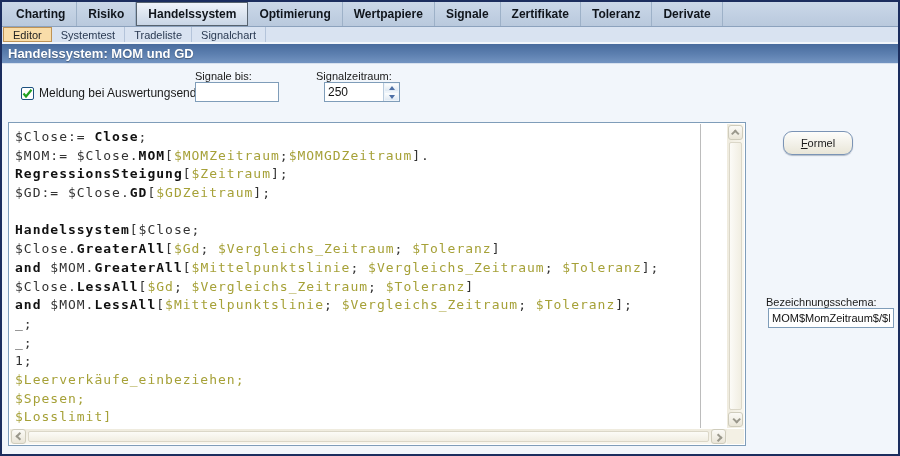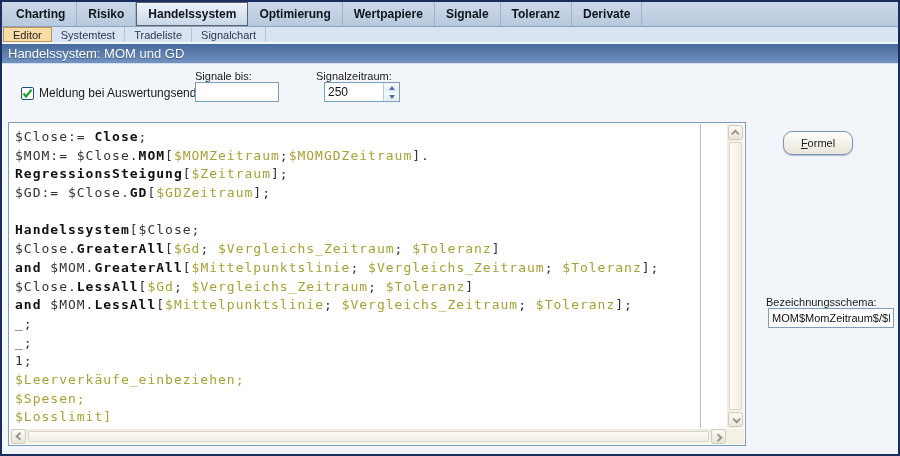--- a/index.html
+++ b/index.html
@@ -34,21 +34,21 @@
     font-size:11px; color:#2a3a52; display:flex; align-items:center;
     padding:0 9px; border-right:1px solid #b4c4da; white-space:nowrap;
   }
   .tab2.active {
     background:#f9dda9; border:1px solid #bf9355; color:#222; border-right:1px solid #bf9355;
   }
   
   #titlebar {
     position:absolute; left:0; top:44px; right:0; height:20px;
     background:linear-gradient(180deg,#486b9d 0%,#5d80b0 55%,#7394c1 100%);
-    color:#fff; font-size:13px; font-weight:normal; line-height:20px; padding-left:8px;
+    color:#fff; font-size:13px; font-weight:bold; line-height:20px; padding-left:8px;
     text-shadow:0 1px 1px rgba(0,0,0,.35); border-bottom:1px solid #d7e1ee; z-index:10;
   }
   
   .flabel { position:absolute; font-size:11px; color:#1a1a1a; }
   #chkwrap { position:absolute; left:13px; top:86px; display:flex; align-items:center;padding-left:8px; }
   #checkbox {
     width:13px; height:13px; background:#fff; border:1px solid #1c5180; border-radius:2px;
     display:flex; align-items:center; justify-content:center;
   }
   #chklabel { font-size:12px; color:#1a1a1a; margin-left:5px; }
@@ -120,20 +120,21 @@
 
 <div id="window">
 
   <div id="tabbar1">
       <div class="tab1">Charting</div>
       <div class="tab1">Risiko</div>
       <div class="tab1 active">Handelssystem</div>
       <div class="tab1">Optimierung</div>
       <div class="tab1">Wertpapiere</div>
       <div class="tab1">Signale</div>
+      <div class="tab1">Zertifikate</div>
       <div class="tab1">Toleranz</div>
       <div class="tab1">Derivate</div>
     </div>
   <div id="tabbar2">
       <div class="tab2 active">Editor</div>
       <div class="tab2">Systemtest</div>
       <div class="tab2">Tradeliste</div>
       <div class="tab2">Signalchart</div>
     </div>
 

